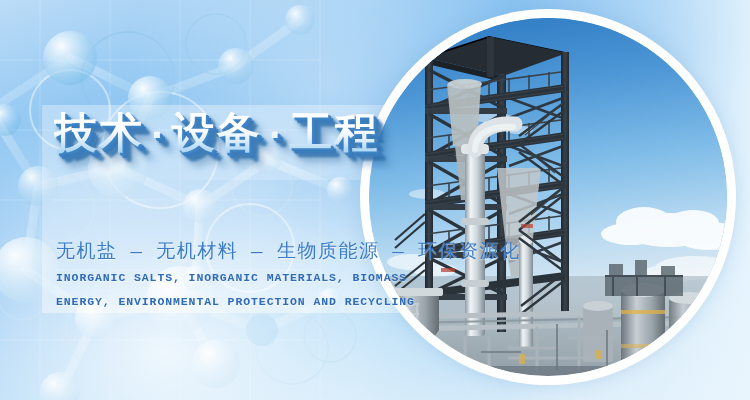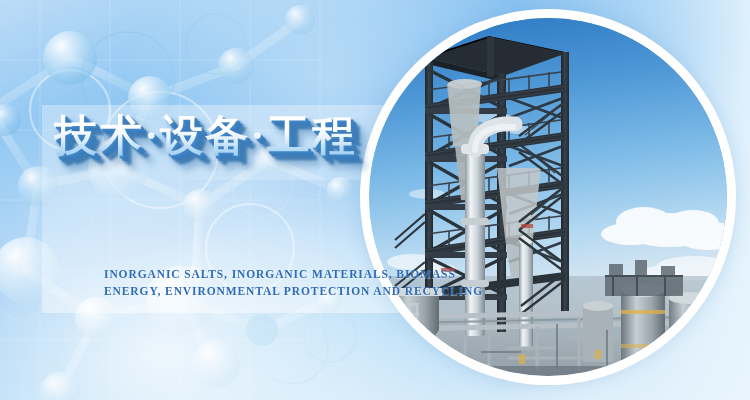--- a/index.html
+++ b/index.html
@@ -5,21 +5,21 @@
   html, body {
     margin: 0;
     padding: 0;
     background: #ffffff;
   }
   #banner {
     position: relative;
     width: 750px;
     height: 400px;
     overflow: hidden;
-    font-family: Liberation Serif, serif;
+    font-family: Liberation Mono, monospace;
     background: linear-gradient(160deg, #bcdcf7 0%, #8fc6f2 22%, #6fb4ee 45%, #9ed2f5 68%, #d9ecfa 88%, #eaf5fd 100%);
   }
 
   
   .bg-layer {
     position: absolute;
     inset: 0;
   }
   .bg-svg { position:absolute; inset:0; width:750px; height:400px; }
 
@@ -108,27 +108,26 @@
     color: #3b7cc8;
     white-space: nowrap;
     text-shadow: 0 1px 1px rgba(255,255,255,.65);
   }
   .sub-en {
     position: absolute;
     left: 56px; top: 266px;
     z-index: 6;
     width: 400px;
     font-size: 11.5px;
-    line-height: 17px;
+    line-height: 24px;
     letter-spacing: .9px;
     font-weight: 700;
     color: #2f6cb8;
     text-transform: uppercase;
     text-shadow: 0 1px 1px rgba(255,255,255,.55);
-    margin-left: 48px;
   }
 </style>
 </head>
 <body>
 
 <div id="banner">
 
   <div class="bg-layer">
     <svg class="bg-svg" viewBox="0 0 750 400" preserveAspectRatio="none">
       <defs>
@@ -447,15 +446,16 @@
           <g stroke="#c3ccd2" stroke-width="2.4" fill="none">
             <path d="M-10 288 L50 286 M-10 298 L50 296 M2 286 L2 312 M26 285 L26 312 M48 285 L48 312"></path>
           </g>
         </g>
       </svg>
     </div>
   </div>
 
   <div class="headline headline-1">技术·设备·工程</div>
 
+  <div class="sub-cn">无机盐 — 无机材料 — 生物质能源 — 环保资源化</div>
   <div class="sub-en">INORGANIC SALTS, INORGANIC MATERIALS, BIOMASS ENERGY, ENVIRONMENTAL PROTECTION AND RECYCLING</div>
 
 </div>
 
 </body></html>

